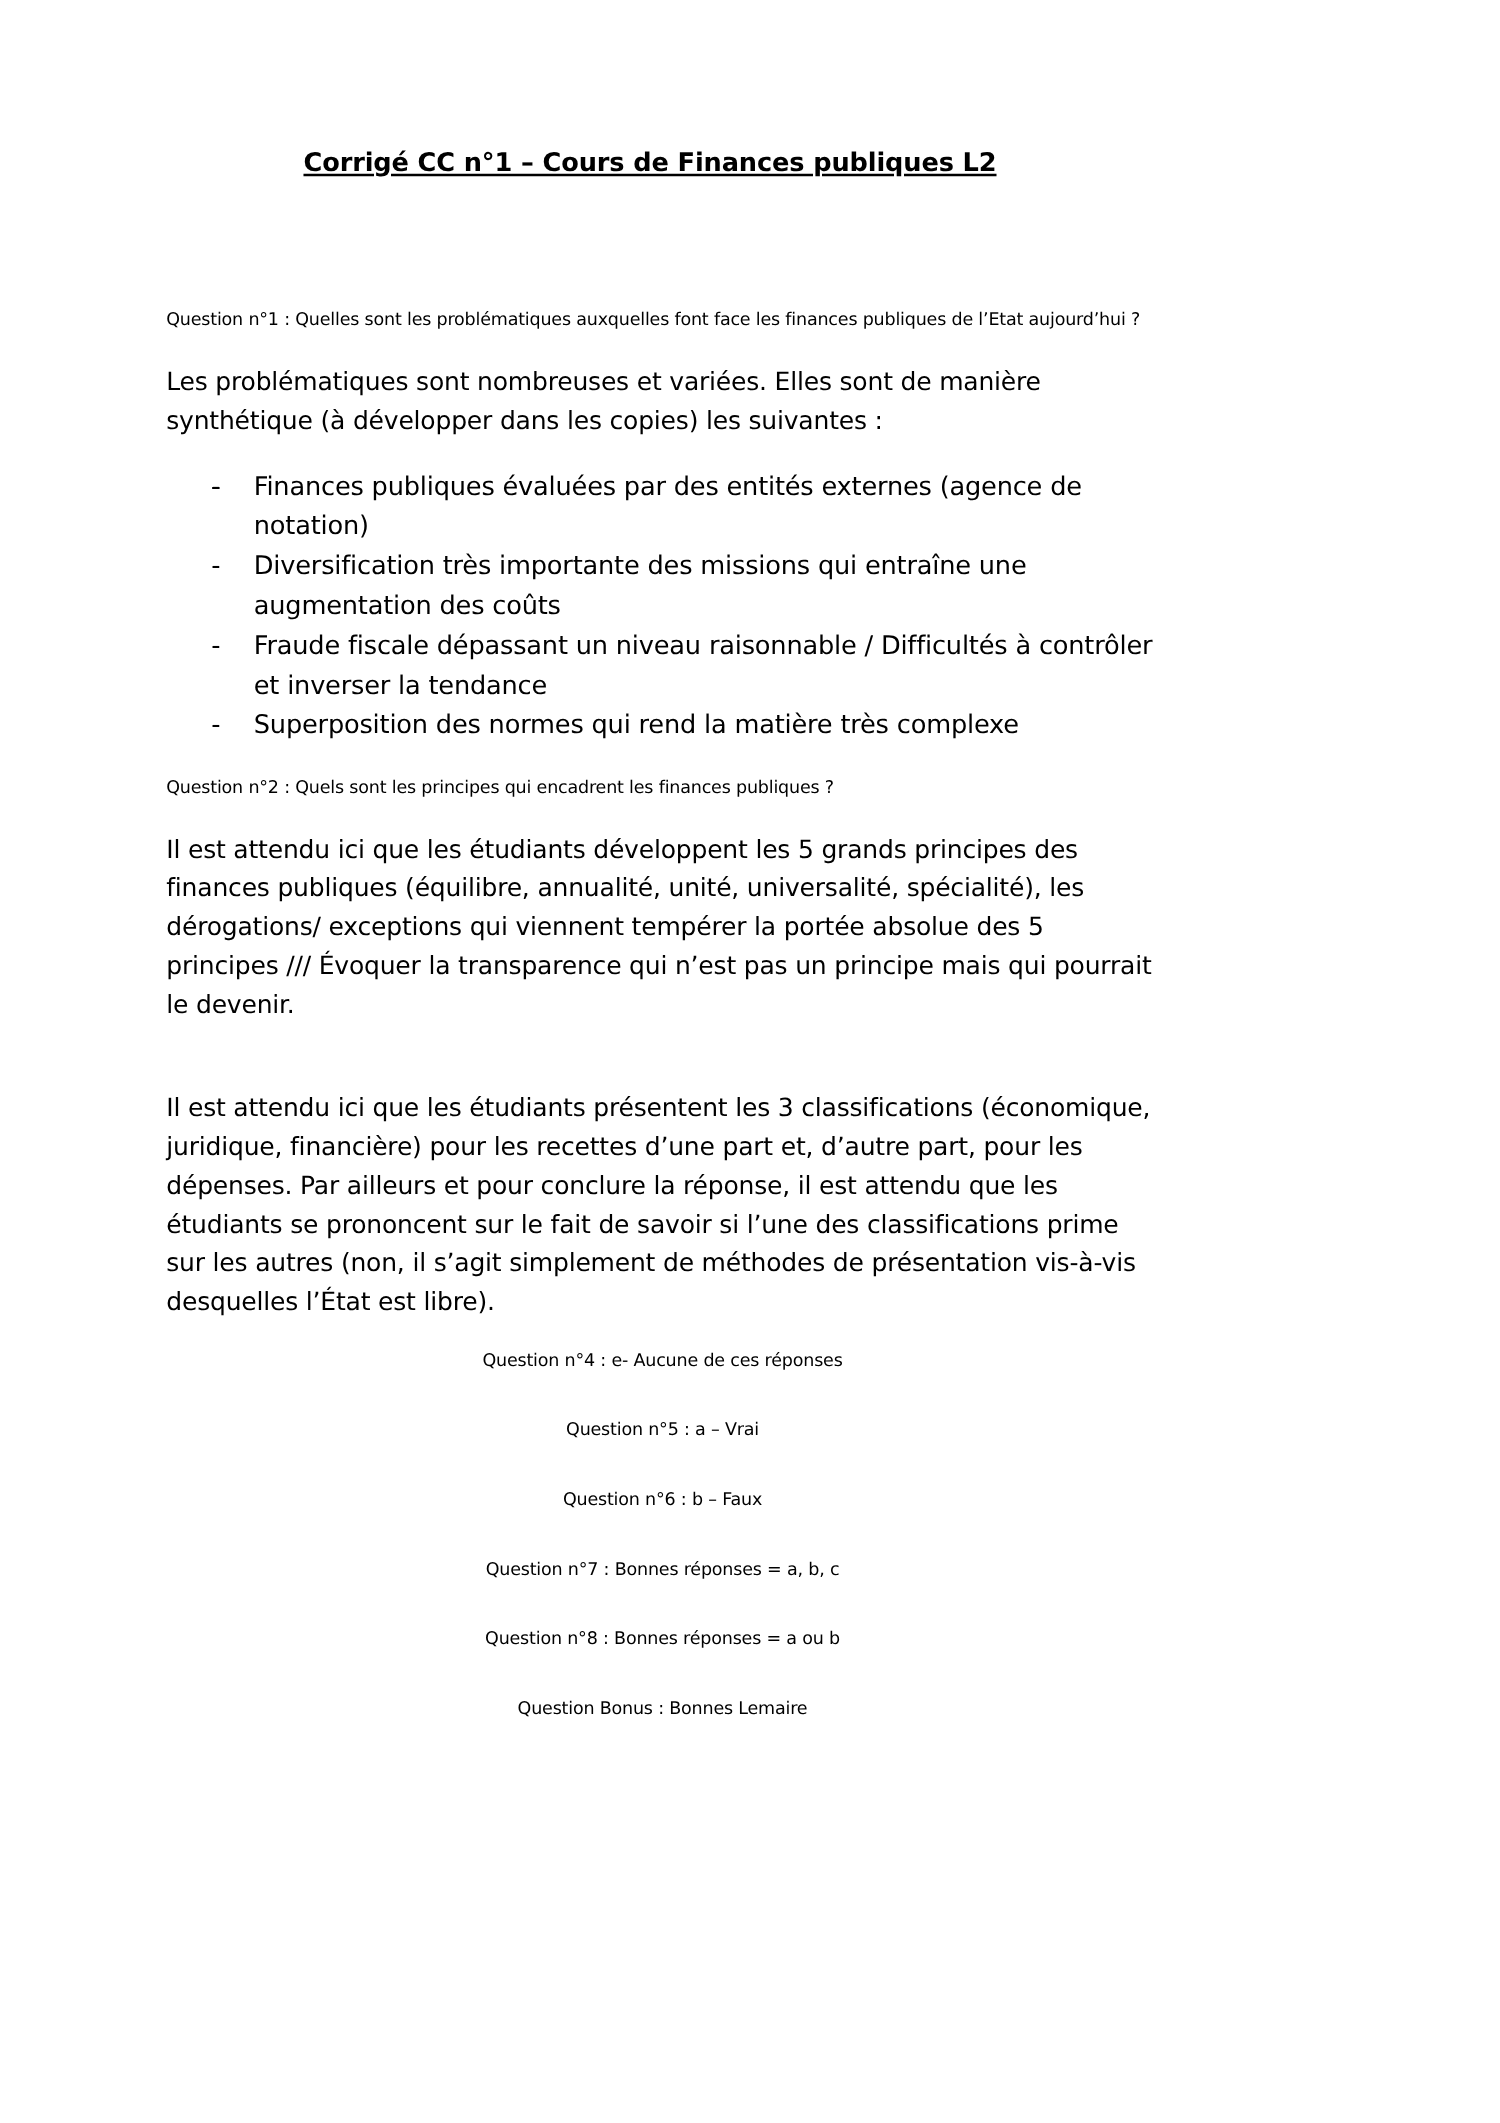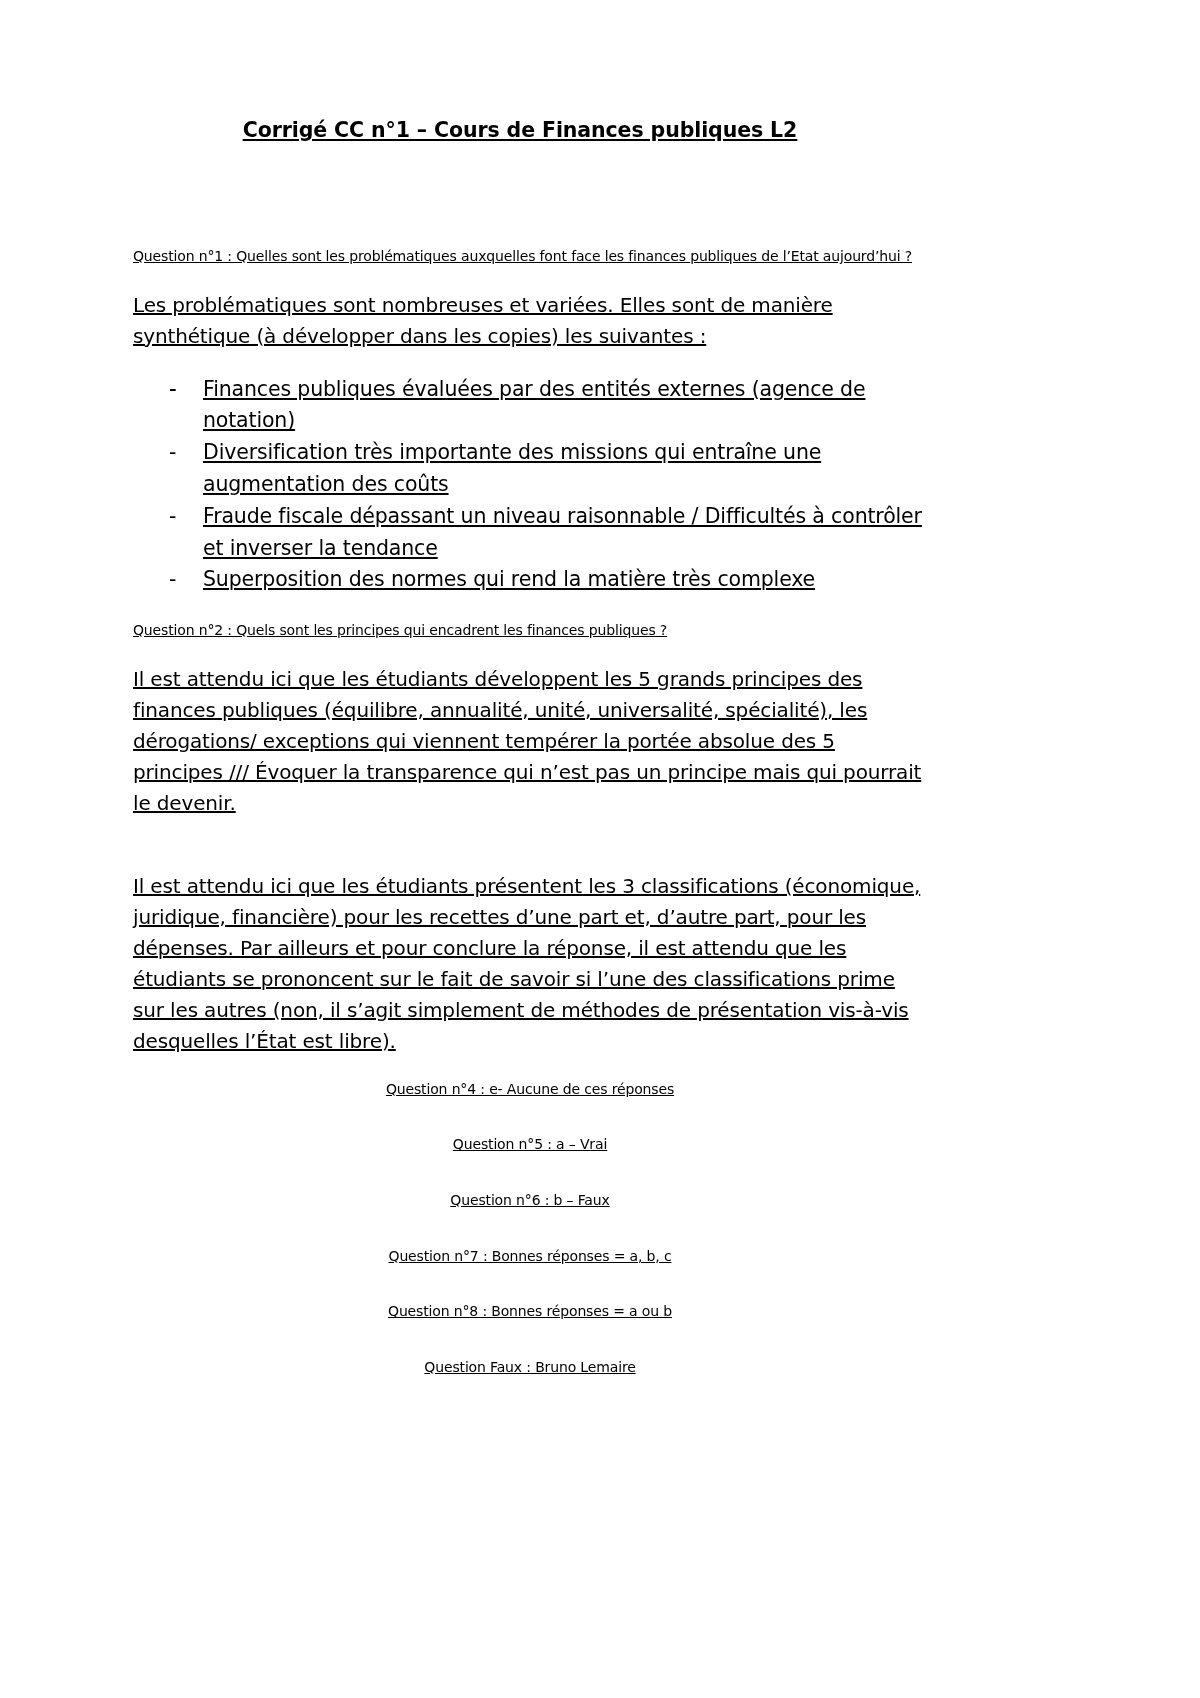--- a/index.html
+++ b/index.html
@@ -13,21 +13,20 @@
     font-family: "DejaVu Sans", "Liberation Sans", sans-serif;
     color: #000000;
     overflow: hidden;
   }
   .page {
     position: relative;
     width: 983px;
     height: 1698px;
     box-sizing: border-box;
     padding: 118px 56px 0 133px;
-    text-decoration: underline;
   }
   .doc-title {
     text-align: center;
     font-size: 20.5px;
     font-weight: bold;
     text-decoration: underline;
     letter-spacing: -0.1px;
     margin: 0 0 0 0;
     padding-right: 20px;
   }
@@ -103,16 +102,16 @@
 
 
   <p class="para">Il est attendu ici que les étudiants présentent les 3 classifications (économique, juridique, financière) pour les recettes d’une part et, d’autre part, pour les dépenses. Par ailleurs et pour conclure la réponse, il est attendu que les étudiants se prononcent sur le fait de savoir si l’une des classifications prime sur les autres (non, il s’agit simplement de méthodes de présentation vis-à-vis desquelles l’État est libre).</p>
 
   <div class="answers">
     <p class="q">Question n°4 : e- Aucune de ces réponses</p>
     <p class="q">Question n°5 : a – Vrai</p>
     <p class="q">Question n°6 : b – Faux</p>
     <p class="q">Question n°7 : Bonnes réponses = a, b, c</p>
     <p class="q">Question n°8 : Bonnes réponses = a ou b</p>
-    <p class="q">Question Faux : Bruno Lemaire</p>
+    <p class="q">Question Bonus : Bonnes Lemaire</p>
   </div>
 
 </div>
 
 </body></html>

